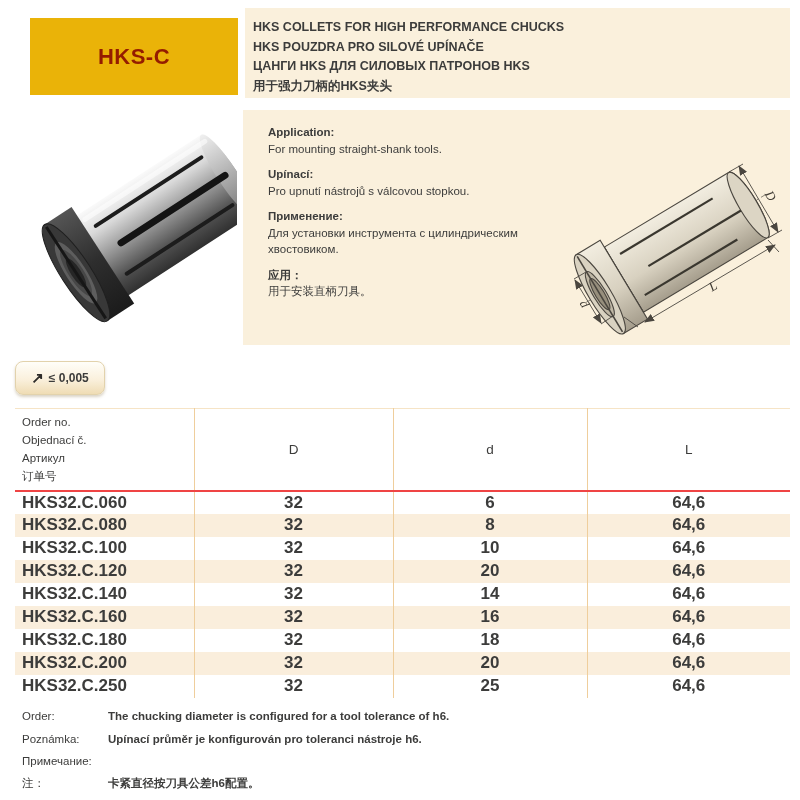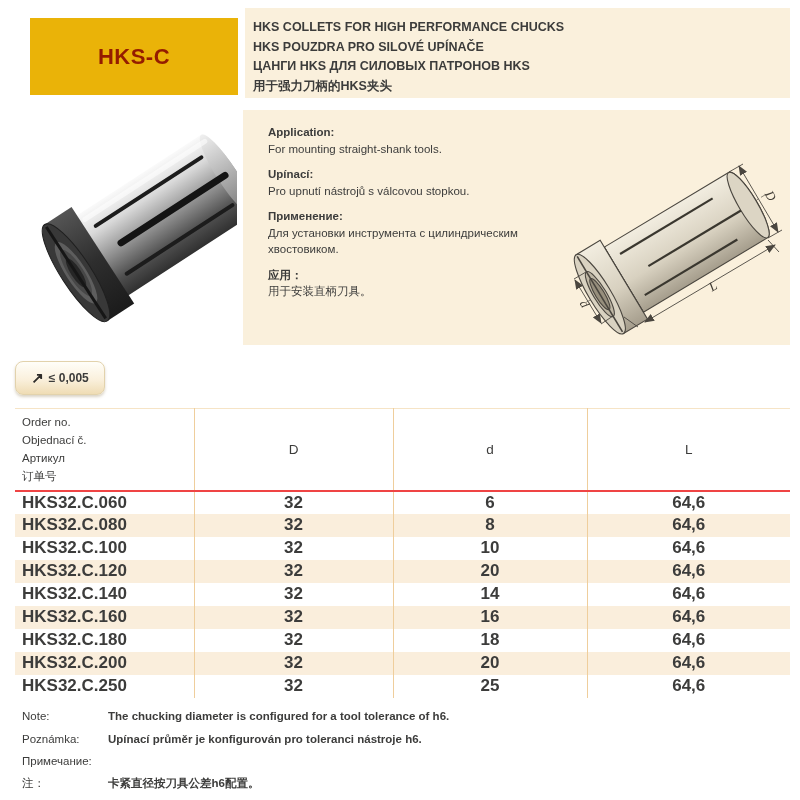--- a/index.html
+++ b/index.html
@@ -252,21 +252,21 @@
           <td>32</td>
           <td>25</td>
           <td>64,6</td>
         </tr>
       </tbody>
     </table>
   </div>
 
   <div class="notes">
     <div class="note-row">
-      <span class="note-label">Note:</span>
+      <span class="note-label">Order:</span>
       <span class="note-text">The chucking diameter is configured for a tool tolerance of h6.</span>
     </div>
     <div class="note-row">
       <span class="note-label">Poznámka:</span>
       <span class="note-text">Upínací průměr je konfigurován pro toleranci nástroje h6.</span>
     </div>
     <div class="note-row">
       <span class="note-label">Примечание:</span>
     </div>
     <div class="note-row">

